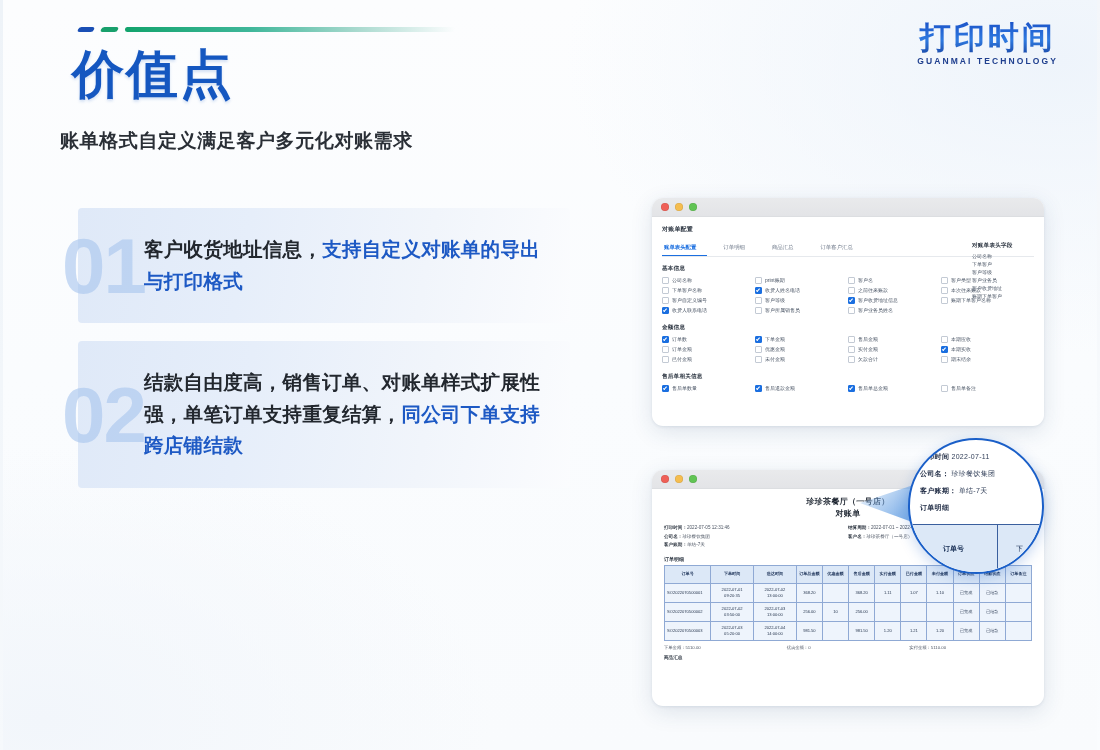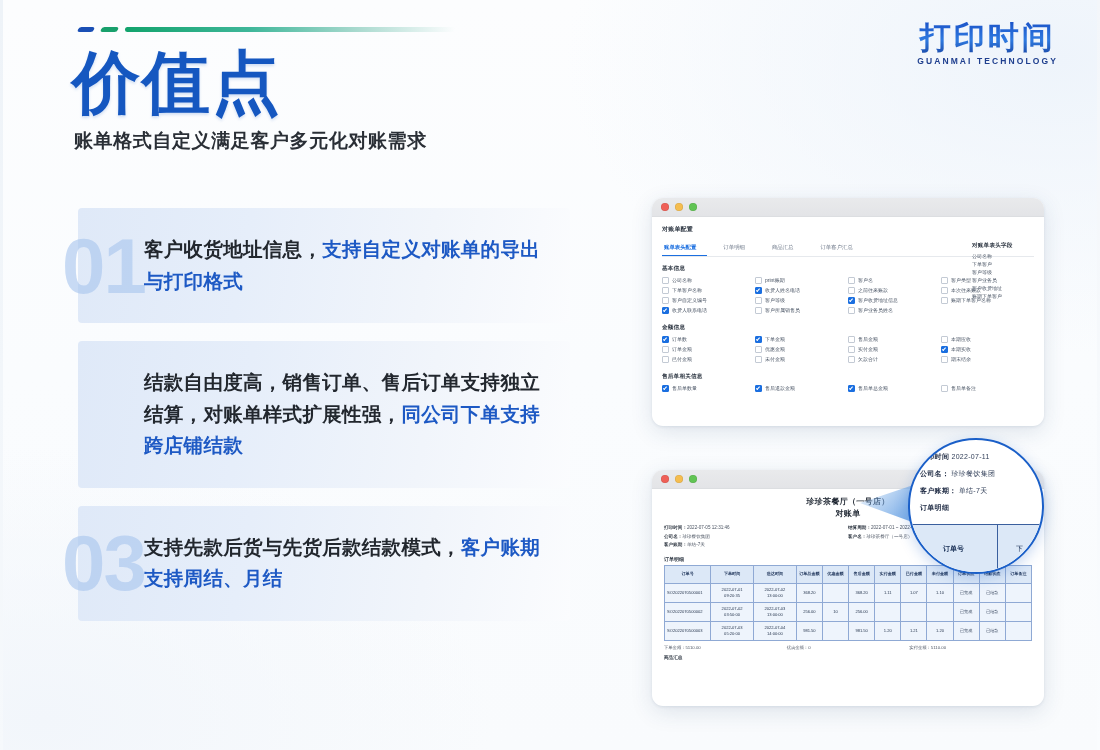--- a/index.html
+++ b/index.html
@@ -22,26 +22,26 @@
   
   .deco{position:absolute;left:78px;top:26px;height:6px;display:flex;align-items:center;gap:7px;}
   .deco .d1{width:16px;height:5px;border-radius:3px;background:#1a4fb5;transform:skewX(-22deg);}
   .deco .d2{width:17px;height:5px;border-radius:3px;background:#18a06c;transform:skewX(-22deg);}
   .deco .d3{width:330px;height:5px;border-radius:3px;
     background:linear-gradient(90deg,#12a36c 0%, #3fb79a 38%, #a8d9ce 70%, rgba(200,228,220,0) 100%);}
 
   
   .title{
     position:absolute;left:72px;top:48px;
-    font-size:68px;font-weight:bold;letter-spacing:2px;
+    font-size:52px;font-weight:bold;letter-spacing:2px;
     color:#1557c0;line-height:1;
     text-shadow:0 2px 3px rgba(21,87,192,0.18);
   }
   .subtitle{
-    position:absolute;left:74px;top:128px;
+    position:absolute;left:60px;top:128px;
     font-size:19px;color:#2a2f36;font-weight:600;letter-spacing:.6px;
   }
 
   
   .logo{position:absolute;right:42px;top:22px;text-align:center;}
   .logo-zh{
     font-size:31px;font-weight:bold;letter-spacing:3px;line-height:1.05;
     background:linear-gradient(180deg,#1b54c9 0%, #2f7ae0 55%, #1a49a8 100%);
     -webkit-background-clip:text;background-clip:text;color:transparent;
     text-shadow:none;
@@ -187,25 +187,22 @@
     <div class="logo-zh">打印时间</div>
     <div class="logo-en">GUANMAI TECHNOLOGY</div>
   </div>
 
   <div class="cards" id="cards">
       <div class="card">
         <div class="card-num">01</div>
         <div class="card-text"><span>客户收货地址信息，</span><span class="hl">支持自定义对账单的导出与打印格式</span></div>
       </div>
       <div class="card">
-        <div class="card-text"><span>结款自由度高，销售订单、售后订单支持独立结算，对账单样式扩展性强，</span><span class="hl">同公司下单支持跨店铺结款</span></div>
-      </div>
-      <div class="card">
-        <div class="card-num">03</div>
-        <div class="card-text"><span>支持先款后货与先货后款结款模式，</span><span class="hl">客户账期支持周结、月结</span></div>
+        <div class="card-num">02</div>
+        <div class="card-text"><span>结款自由度高，销售订单、对账单样式扩展性强，单笔订单支持重复结算，</span><span class="hl">同公司下单支持跨店铺结款</span></div>
       </div>
     </div>
 
   <div class="win win1">
     <div class="titlebar">
       <span class="dot r"></span>
       <span class="dot y"></span>
       <span class="dot g"></span>
     </div>
     <div class="w1body">

